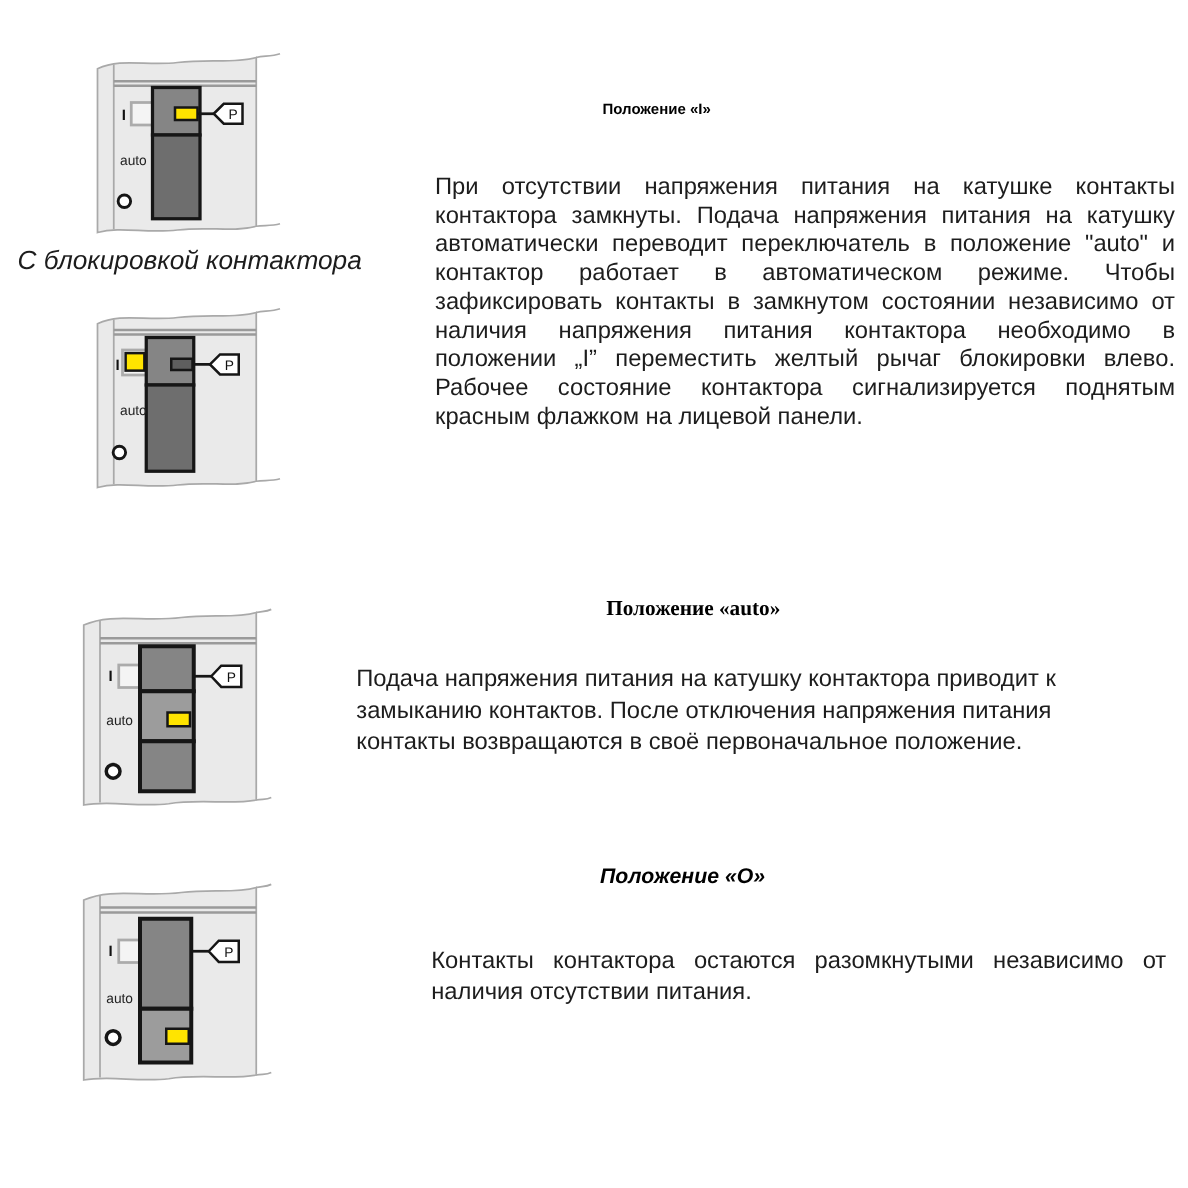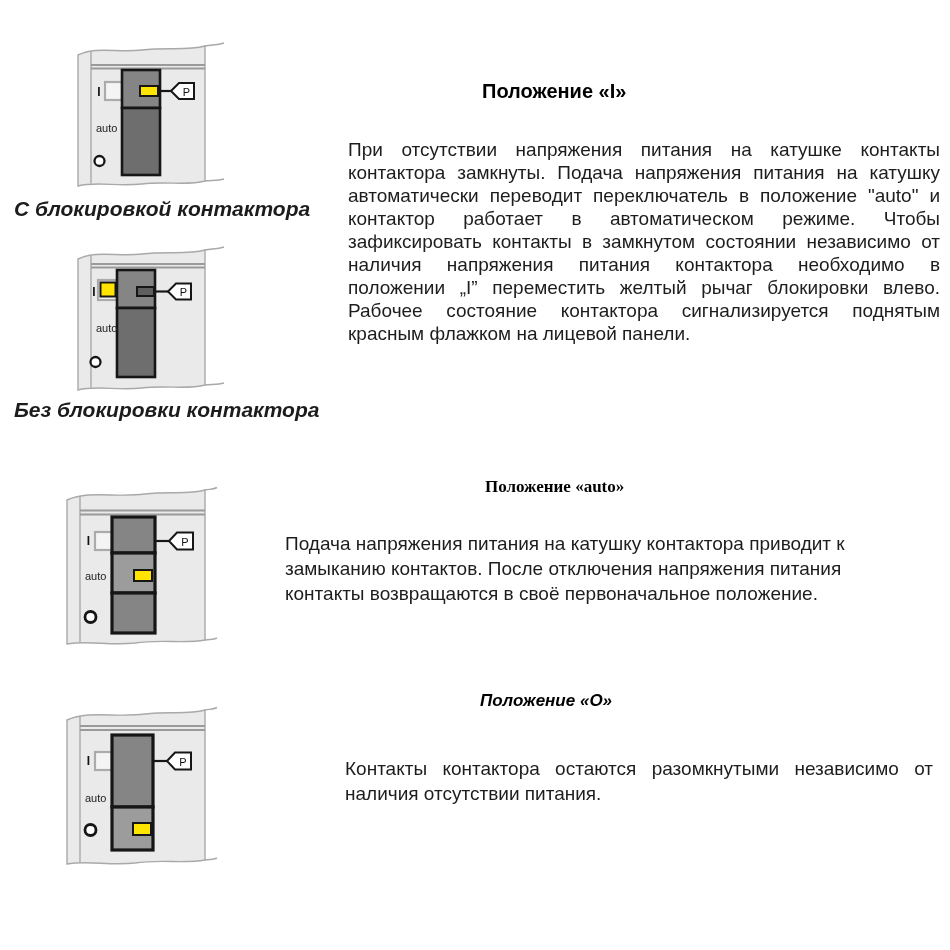--- a/index.html
+++ b/index.html
@@ -2,25 +2,25 @@
 <html><head>
 <meta charset="utf-8">
 <style>
   html,body{margin:0;padding:0;background:#ffffff;}
   .page{
     position:relative;width:950px;height:950px;background:#ffffff;overflow:hidden;
     font-family:"Liberation Sans", sans-serif;color:#1c1c1c;
   }
   .abs{position:absolute;margin:0;}
   .heading{font-weight:bold;color:#000;white-space:nowrap;}
-  .heading-lg{font-size:20px;}
+  .heading-lg{font-size:12px;}
   .heading-sm{font-size:17px;}
   .body-text{font-size:19px;color:#1d1d1d;}
   .just{text-align:justify;text-justify:inter-word;margin-left:48px;}
-  .caption{font-size:21px;font-style:italic;color:#1c1c1c;white-space:nowrap;font-weight:bold;}
+  .caption{font-size:21px;font-style:italic;color:#1c1c1c;white-space:nowrap;}
   
   svg{display:block;overflow:visible;}
   .panel{fill:#eaeaea;stroke:#a9a9a9;stroke-width:1.4;}
   .wave{fill:none;stroke:#a9a9a9;stroke-width:1.4;}
   .dline{stroke:#9a9a9a;stroke-width:2;}
   .slotframe{fill:#f4f4f4;stroke:#ababab;stroke-width:2.2;}
   .hsec{stroke:#161616;}
   .sw1{stroke-width:2.6;}
   .sw2{stroke-width:3.2;}
   .fill-dark{fill:#6e6e6e;}
@@ -76,21 +76,20 @@
       <line class="callout" x1="82" y1="53.5" x2="96" y2="53.5"></line>
       <rect class="slot-empty" x="65" y="49" width="17" height="9"></rect>
       <rect class="lever" x="28.5" y="44.5" width="15" height="14" fill="#ffe400"></rect>
       <path class="flag" d="M96 53.5 L104 45.5 L119 45.5 L119 61.5 L104 61.5 Z"></path>
       <text class="plabel" x="111.5" y="58">P</text>
       <text class="ilabel" x="22" y="58">I</text>
       <text class="autolabel" x="24" y="94">auto</text>
       <circle class="oind" cx="23.5" cy="124" r="5" stroke-width="2.3"></circle>
     </svg>
   </figure>
-  <figcaption class="abs caption" style="left:14px;top:398px;">Без блокировки контактора</figcaption>
 
   <figure class="abs" style="left:60px;top:478px;width:195px;height:175px;">
     <svg viewBox="0 0 195 175" width="195" height="175">
       <path class="panel" d="M7 22 C30 12,55 20,85 16 C110 13,128 17,145 12 L145 162 C125 166,100 161,75 165 C50 168,28 162,7 166 Z"></path>
       <path class="wave" d="M145 12 C150 11,153 11.5,157 9.5"></path>
       <path class="wave" d="M145 162 C150 161,153 162,157 160"></path>
       <line class="wave" x1="20" y1="18" x2="20" y2="164"></line>
       <line class="dline" x1="20" y1="32.5" x2="145" y2="32.5"></line>
       <line class="dline" x1="20" y1="36.5" x2="145" y2="36.5"></line>
       <rect class="slotframe" x="35" y="54" width="17" height="18"></rect>

